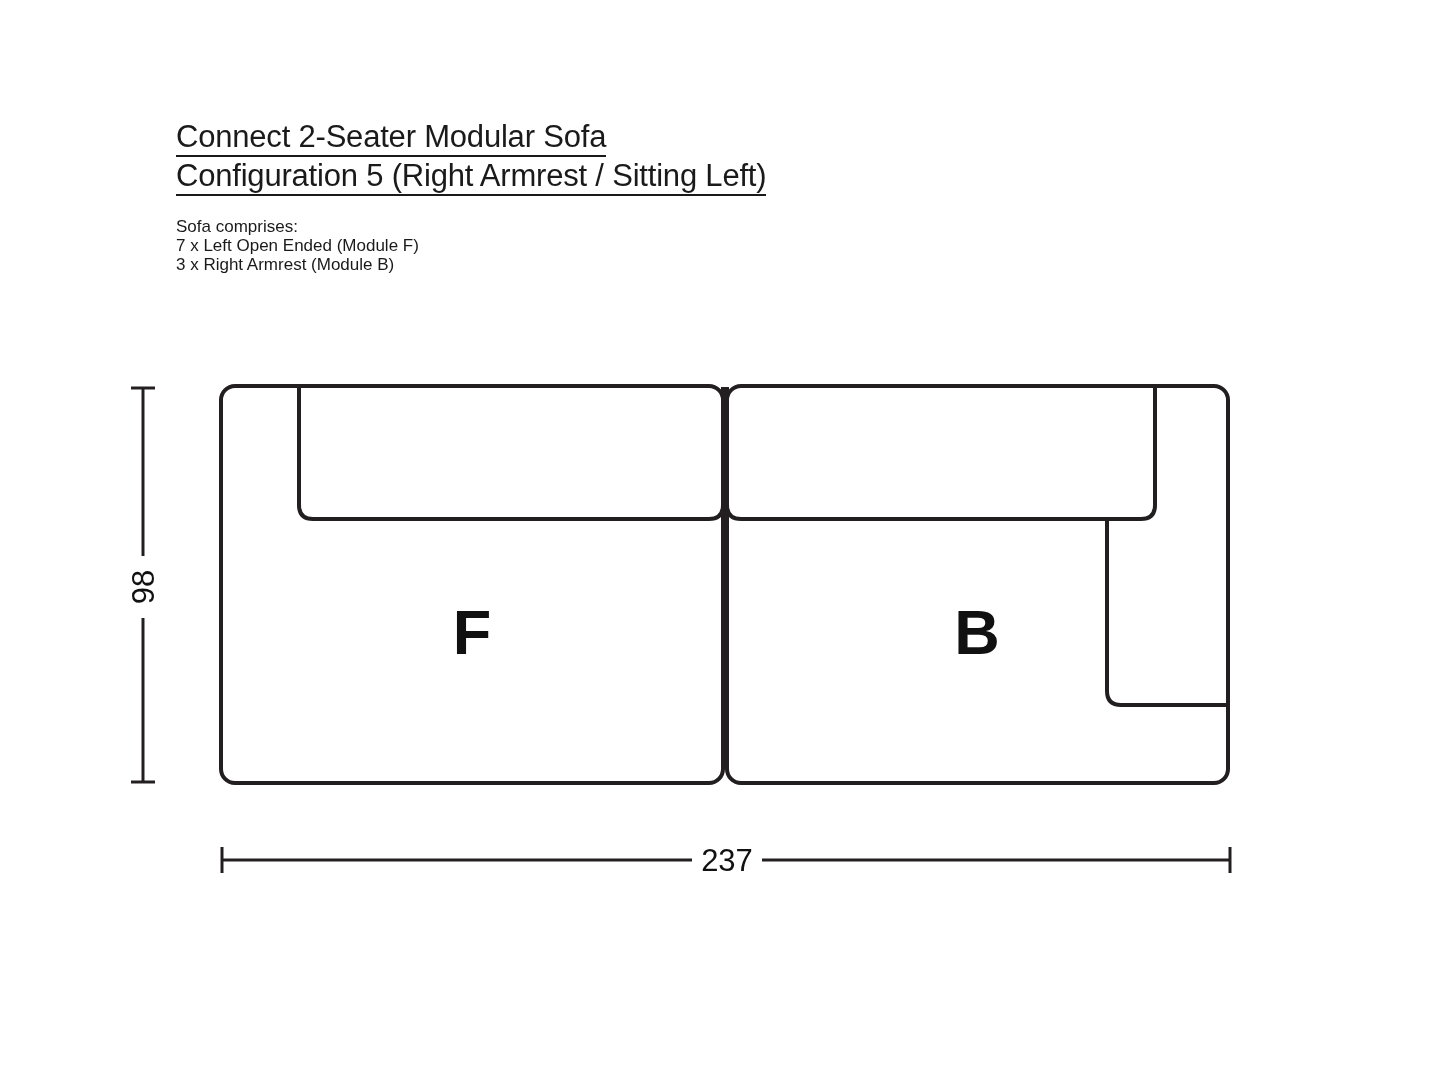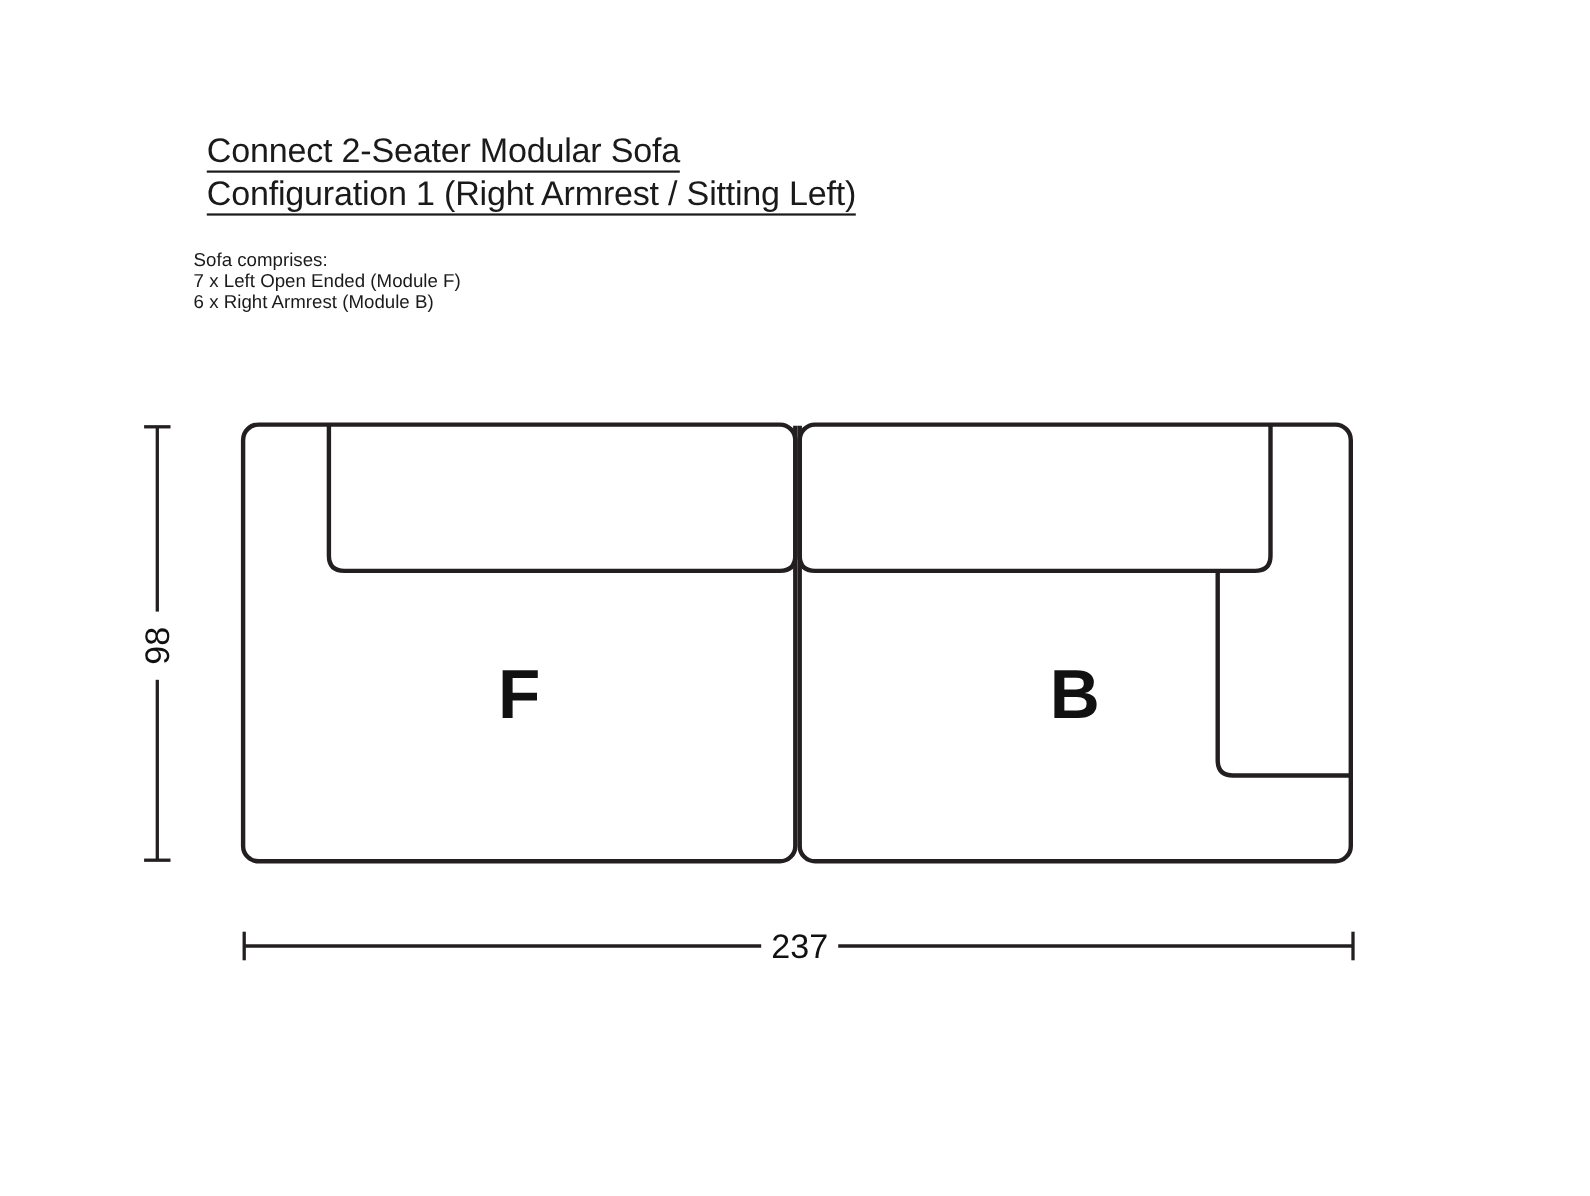--- a/index.html
+++ b/index.html
@@ -13,38 +13,38 @@
     overflow: hidden;
   }
   .page {
     position: absolute;
     inset: 0;
     background: #ffffff;
   }
   
   .header {
     position: absolute;
-    left: 188px;
+    left: 176px;
     top: 118px;
   }
   .title-line {
     display: block;
     font-size: 31px;
     line-height: 37px;
     letter-spacing: -0.2px;
     white-space: nowrap;
   }
   .title-line > span {
     display: inline-block;
     border-bottom: 2px solid #1a1a1a;
   }
   .comprises {
     position: absolute;
     left: 176px;
-    top: 227px;
+    top: 217px;
     font-size: 17px;
     line-height: 19px;
     white-space: nowrap;
   }
   
   svg.diagram {
     position: absolute;
     left: 0;
     top: 0;
     width: 1445px;
@@ -78,28 +78,28 @@
 </head>
 <body>
 
 <div class="page">
 
   <div class="header">
     <div class="title-line">
       <span>Connect 2-Seater Modular Sofa</span>
     </div>
     <div class="title-line">
-      <span>Configuration 1 (Right Armrest / Sitting Left)</span>
+      <span>Configuration 5 (Right Armrest / Sitting Left)</span>
     </div>
   </div>
 
   <div class="comprises">
     <div>Sofa comprises:</div>
     <div>7 x Left Open Ended (Module F)</div>
-    <div>6 x Right Armrest (Module B)</div>
+    <div>3 x Right Armrest (Module B)</div>
   </div>
 
   <svg class="diagram" viewBox="0 0 1445 1087">
 
     <g>
       <rect class="outline" x="221" y="386" width="502" height="397" rx="14"></rect>
       <path class="outline" d="M 299 387 L 299 505 Q 299 519 313 519 L 709 519 Q 723 519 723 505 L 723 387"></path>
       <text class="module-label" x="472" y="632" text-anchor="middle" dominant-baseline="central">F</text>
     </g>
 

